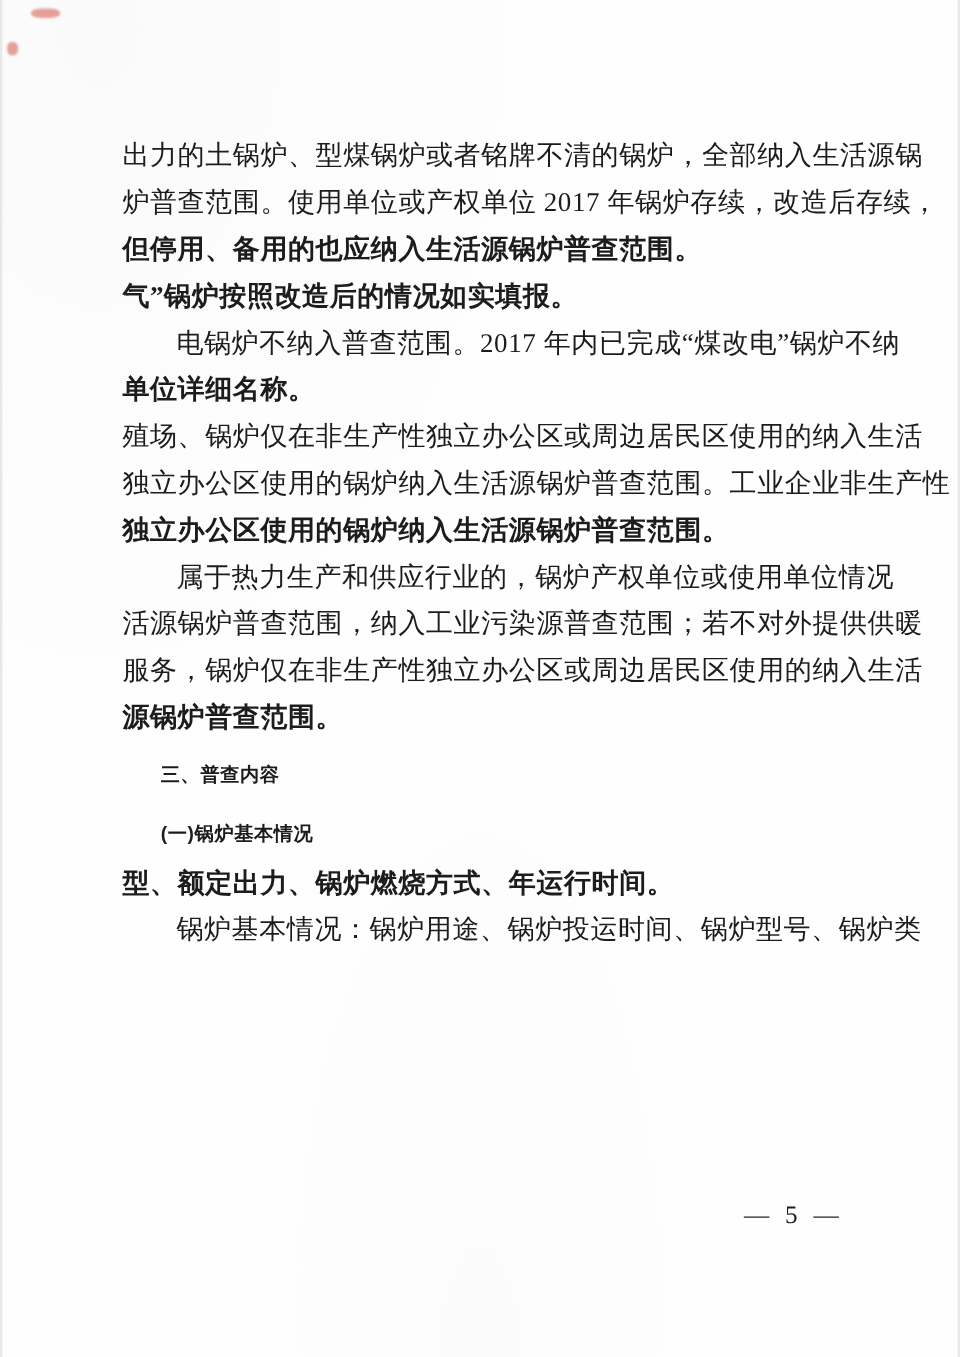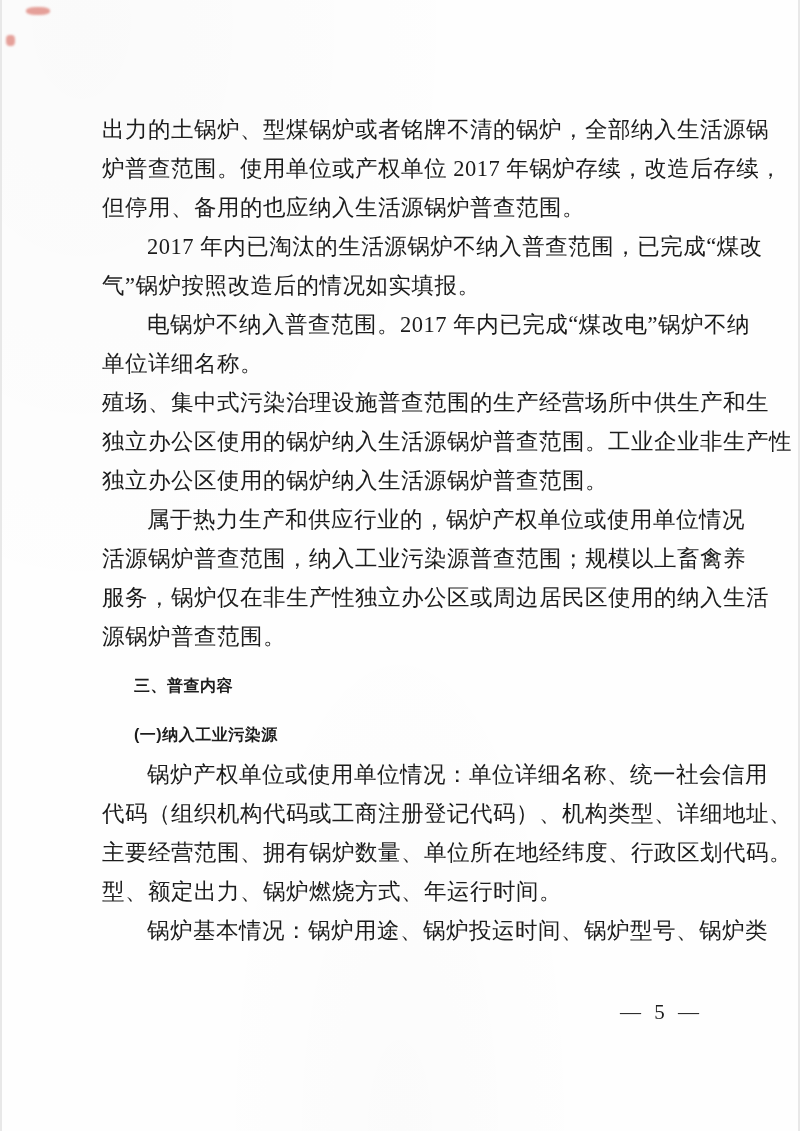--- a/index.html
+++ b/index.html
@@ -24,20 +24,21 @@
     font-size: 22.5px;
     line-height: 39px;
     letter-spacing: 0.5px;
     text-align: justify;
     text-align-last: justify;
     text-justify: inter-character;
     white-space: nowrap;
   }
   .para .line.last-line {
     text-align-last: left;
+    font-weight: bold;
   }
   .para .line.first-line.indented {
     text-indent: 2em;
   }
   .para.heading { margin-top: 10px; margin-bottom: 1px; }
   .para.heading .line {
     font-weight: bold;
     text-align-last: left;
     font-family: "Liberation Sans", "DejaVu Sans", sans-serif;
     font-size: 16px;
@@ -78,48 +79,42 @@
   <div class="red-speck speck-1"></div>
   <div class="red-speck speck-2"></div>
 
   <div class="content" id="doc-body">
       <div class="para">
         <div class="line first-line">出力的土锅炉、型煤锅炉或者铭牌不清的锅炉，全部纳入生活源锅</div>
         <div class="line">炉普查范围。使用单位或产权单位 2017 年锅炉存续，改造后存续，</div>
         <div class="line last-line">但停用、备用的也应纳入生活源锅炉普查范围。</div>
       </div>
       <div class="para">
-        <div class="line first-line indented">2017 年内已淘汰的生活源锅炉不纳入普查范围，已完成“煤改</div>
         <div class="line last-line">气”锅炉按照改造后的情况如实填报。</div>
       </div>
       <div class="para">
         <div class="line first-line indented">电锅炉不纳入普查范围。2017 年内已完成“煤改电”锅炉不纳</div>
         <div class="line last-line">单位详细名称。</div>
       </div>
       <div class="para">
-        <div class="line">殖场、集中式污染治理设施普查范围的生产经营场所中供生产和生</div>
+        <div class="line">殖场、锅炉仅在非生产性独立办公区或周边居民区使用的纳入生活</div>
         <div class="line">独立办公区使用的锅炉纳入生活源锅炉普查范围。工业企业非生产性</div>
         <div class="line last-line">独立办公区使用的锅炉纳入生活源锅炉普查范围。</div>
       </div>
       <div class="para">
         <div class="line first-line indented">属于热力生产和供应行业的，锅炉产权单位或使用单位情况</div>
-        <div class="line">活源锅炉普查范围，纳入工业污染源普查范围；规模以上畜禽养</div>
+        <div class="line">活源锅炉普查范围，纳入工业污染源普查范围；若不对外提供供暖</div>
         <div class="line">服务，锅炉仅在非生产性独立办公区或周边居民区使用的纳入生活</div>
         <div class="line last-line">源锅炉普查范围。</div>
       </div>
       <div class="para heading">
         <div class="line first-line last-line indented">三、普查内容</div>
       </div>
       <div class="para heading">
-        <div class="line first-line last-line indented">(一)纳入工业污染源</div>
-      </div>
-      <div class="para">
-        <div class="line first-line indented">锅炉产权单位或使用单位情况：单位详细名称、统一社会信用</div>
-        <div class="line">代码（组织机构代码或工商注册登记代码）、机构类型、详细地址、</div>
-        <div class="line last-line">主要经营范围、拥有锅炉数量、单位所在地经纬度、行政区划代码。</div>
+        <div class="line first-line last-line indented">(一)锅炉基本情况</div>
       </div>
       <div class="para">
         <div class="line last-line">型、额定出力、锅炉燃烧方式、年运行时间。</div>
         <div class="line first-line indented">锅炉基本情况：锅炉用途、锅炉投运时间、锅炉型号、锅炉类</div>
       </div>
     </div>
 
   <div class="page-number">— 5 —</div>
 </div>
 

